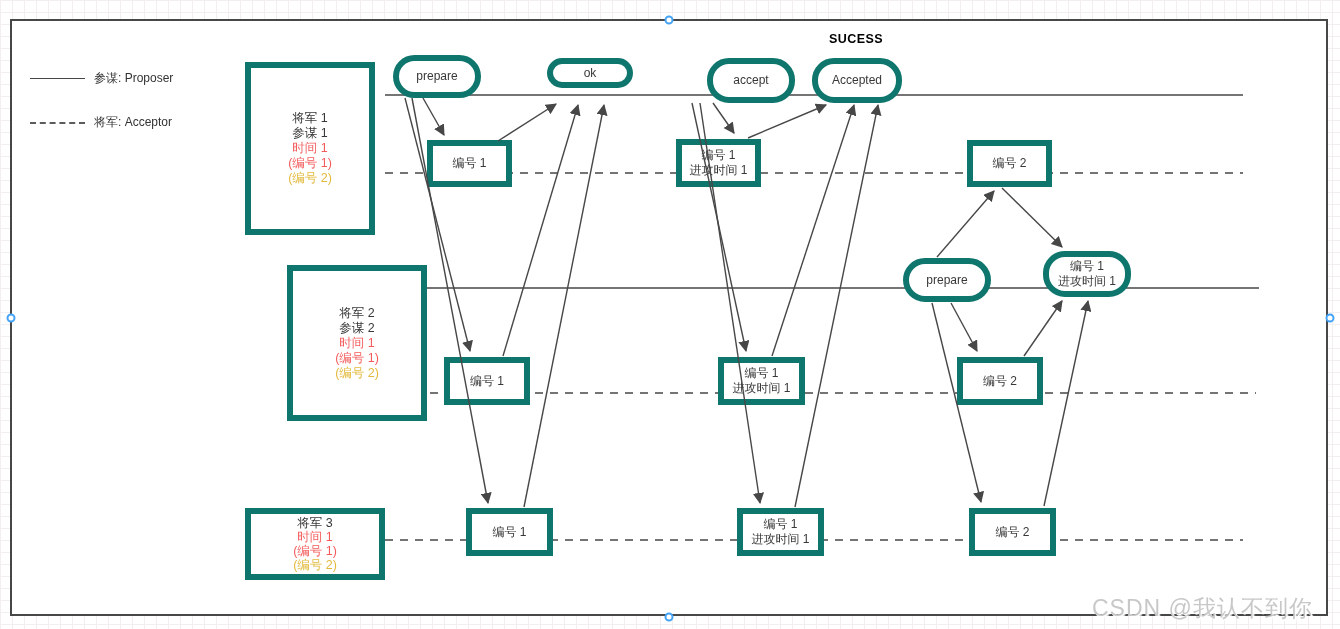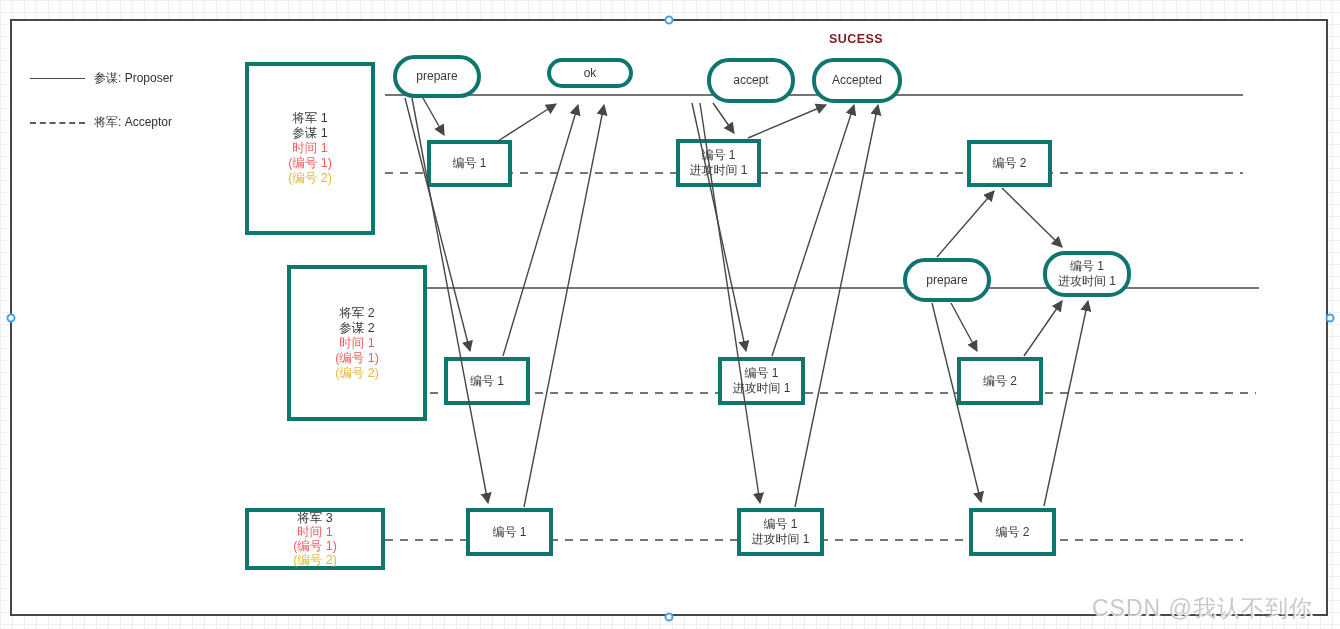--- a/index.html
+++ b/index.html
@@ -17,38 +17,38 @@
     position:absolute;left:10px;top:19px;width:1318px;height:597px;
     background:#ffffff;border:2px solid #474747;box-sizing:border-box;z-index:0;
   }
   svg.layer{position:absolute;left:0;top:0;z-index:1;pointer-events:none;}
   svg.layer.arrows{z-index:3;}
   .tl-solid{stroke:#474747;stroke-width:1.6;}
   .tl-dash{stroke:#474747;stroke-width:1.6;stroke-dasharray:8 7;}
   .ar{stroke:#474747;stroke-width:1.4;fill:none;}
 
   .shape{
-    position:absolute;box-sizing:border-box;background:#fff;border:4px solid #0f766e;
+    position:absolute;box-sizing:border-box;background:#fff;border:6px solid #0f766e;
     display:flex;flex-direction:column;align-items:center;justify-content:center;
     font-size:12px;line-height:15px;text-align:left;z-index:2;color:#383838;
   }
   .pill{border-radius:22px;}
   .general{font-size:12.5px;line-height:15px;}
   .c-black{color:#383838;}
   .c-red{color:#f45b5b;}
   .c-yellow{color:#e3b93c;}
 
   .legend-row{position:absolute;display:flex;align-items:center;z-index:2;}
   .leg-solid{width:55px;height:0;border-top:1.6px solid #474747;margin-right:9px;}
   .leg-dash{width:55px;height:0;border-top:2px dashed #5c5c5c;margin-right:9px;}
   .legend-label{font-size:12px;color:#333;}
 
   .success{
     position:absolute;left:824px;top:32px;width:64px;text-align:center;
-    font-size:12.5px;font-weight:bold;color:#7f1d1d;letter-spacing:.4px;z-index:4;
+    font-size:12.5px;font-weight:bold;color:#000000;letter-spacing:.4px;z-index:4;
   }
   .handle{
     position:absolute;width:9px;height:9px;border-radius:50%;background:#fff;
     border:2px solid #44a3f5;box-sizing:border-box;transform:translate(-50%,-50%);z-index:6;
   }
   .watermark{
     position:absolute;left:1092px;top:593px;z-index:7;font-size:23px;
     color:rgba(197,197,197,0.95);letter-spacing:1px;
     text-shadow:1px 1px 0 #ffffff, 2px 2px 1px rgba(255,255,255,0.8);
     white-space:nowrap;
@@ -83,21 +83,21 @@
   <span class="c-red">(编号 1)</span>
   <span class="c-yellow">(编号 2)</span>
 </div>
 <div class="shape general" style="left:245px;top:265px;width:140px;height:156px;margin-left:42px;">
   <span class="c-black">将军 2</span>
   <span class="c-black">参谋 2</span>
   <span class="c-red">时间 1</span>
   <span class="c-red">(编号 1)</span>
   <span class="c-yellow">(编号 2)</span>
 </div>
-<div class="shape general" style="left:245px;top:508px;width:140px;height:62px;line-height:14px;">
+<div class="shape general" style="left:245px;top:508px;width:140px;height:72px;line-height:14px;">
   <span class="c-black">将军 3</span>
   <span class="c-red">时间 1</span>
   <span class="c-red">(编号 1)</span>
   <span class="c-yellow">(编号 2)</span>
 </div>
 
 <div class="shape pill" style="left:393px;top:55px;width:88px;height:43px;">
   <span>prepare</span>
 </div>
 <div class="shape pill" style="left:547px;top:58px;width:86px;height:30px;">

